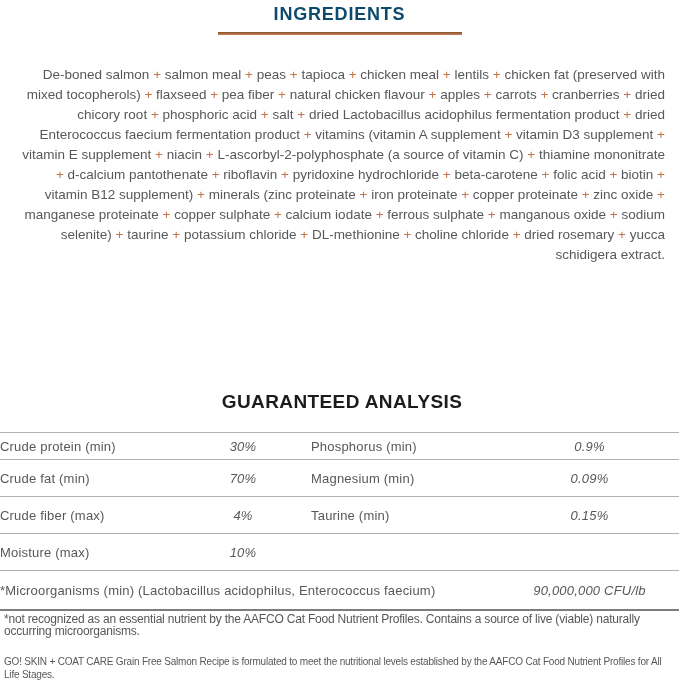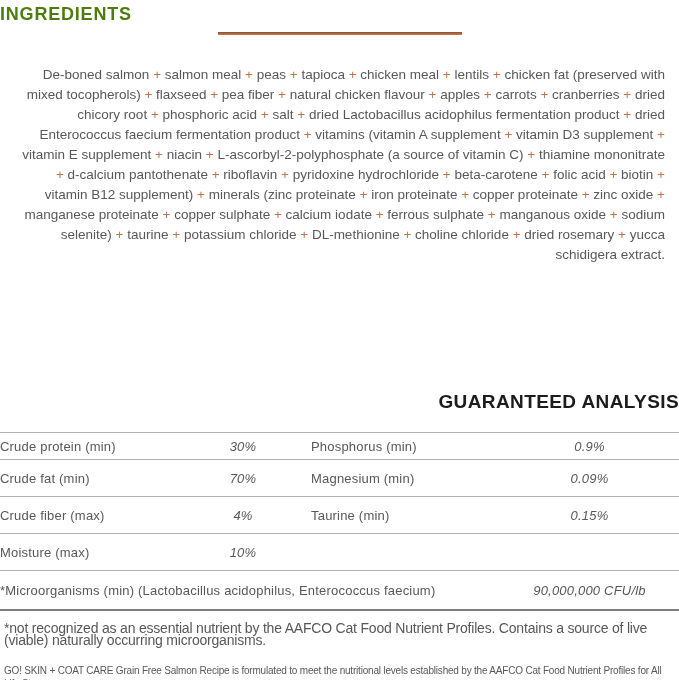--- a/index.html
+++ b/index.html
@@ -18,25 +18,26 @@
     position: relative;
     width: 679px;
     height: 680px;
     background: #ffffff;
   }
 
   
   .ingredients-title {
     margin: 0;
     padding-top: 4px;
+    text-align: center;
     font-size: 18px;
     line-height: 21px;
     font-weight: bold;
     letter-spacing: 0.8px;
-    color: #4d7c0f;
+    color: #0c4a6e;
   }
   .title-underline {
     width: 244px;
     height: 3px;
     margin: 7px auto 0 auto;
     background: linear-gradient(to bottom, #8a4f2d, #c98156);
   }
   .ingredients-text {
     width: 651px;
     margin: 30px auto 0 auto;
@@ -51,21 +52,21 @@
 
   
   .analysis-title {
     margin: 126px 0 0 0;
     padding-left: 5px;
     font-size: 19px;
     line-height: 21px;
     font-weight: bold;
     letter-spacing: 0.4px;
     color: #1c1c1c;
-    text-align: right;
+    text-align: center;
   }
   .ga-table {
     margin-top: 20px;
     border-top: 1px solid #b0b0b0;
     font-size: 13px;
     letter-spacing: 0.2px;
     color: #58585a;
   }
   .ga-row {
     display: grid;
@@ -86,22 +87,22 @@
   .ga-footer-row {
     display: grid;
     grid-template-columns: 500px 179px;
     align-items: center;
     height: 38px;
     border-bottom: 2px solid #7d7d7d;
   }
 
   
   .footnote-1 {
-    margin: 11px 4px 0 4px;
-    font-size: 14px;
+    margin: 2px 4px 0 4px;
+    font-size: 12px;
     line-height: 12px;
     letter-spacing: -0.2px;
     color: #58585a;
   }
   .footnote-2 {
     margin: 19px 4px 0 4px;
     font-size: 10px;
     line-height: 12.5px;
     letter-spacing: -0.2px;
     color: #58585a;

